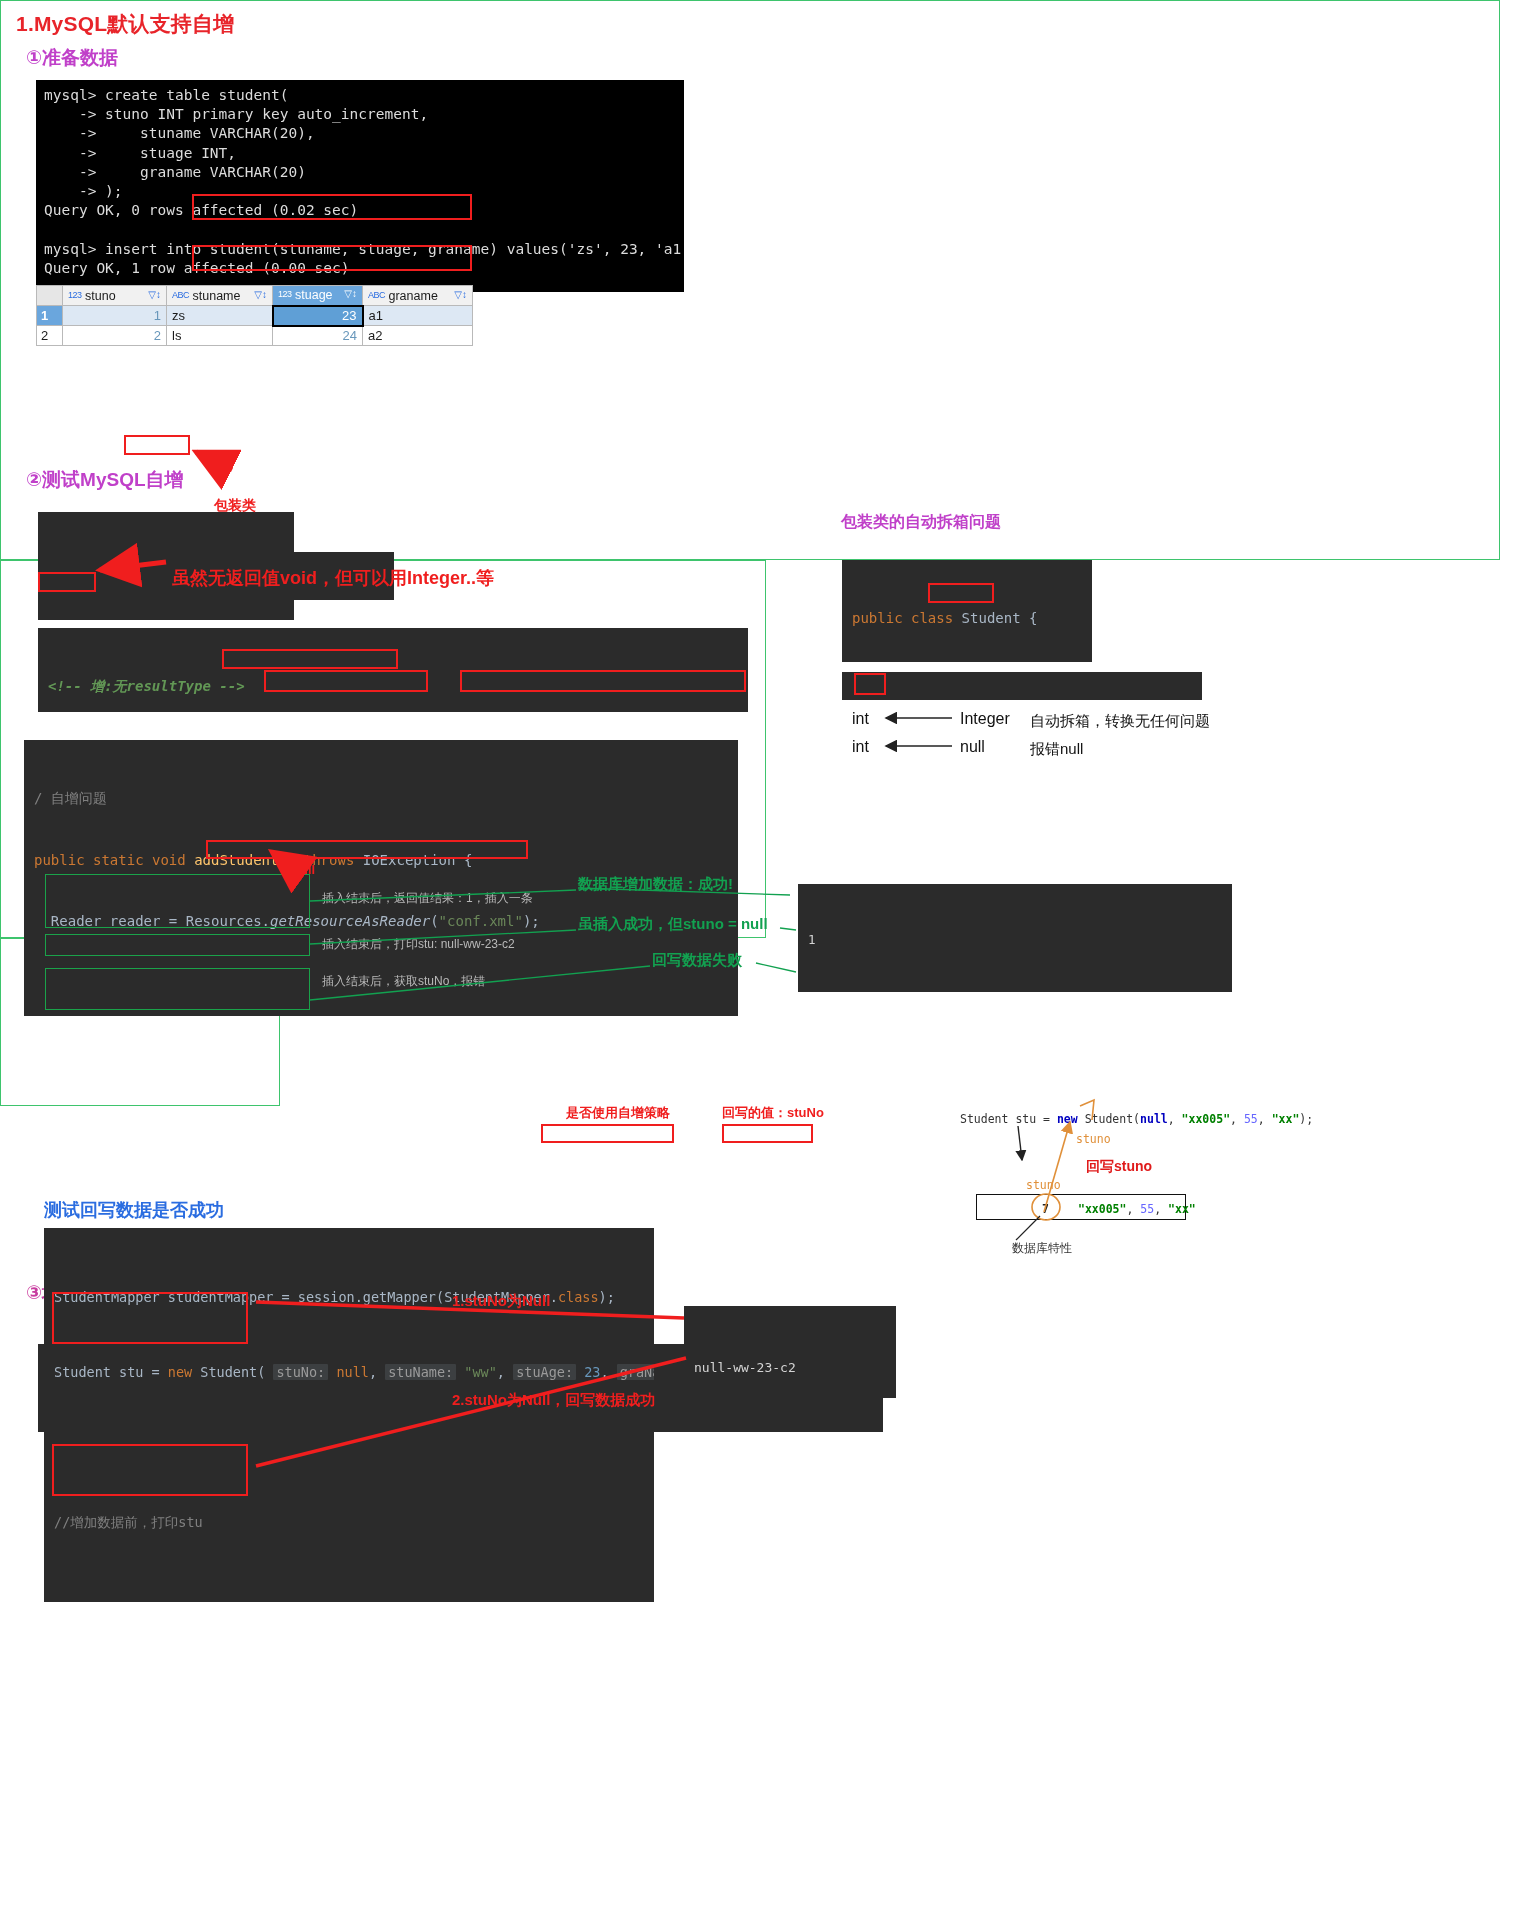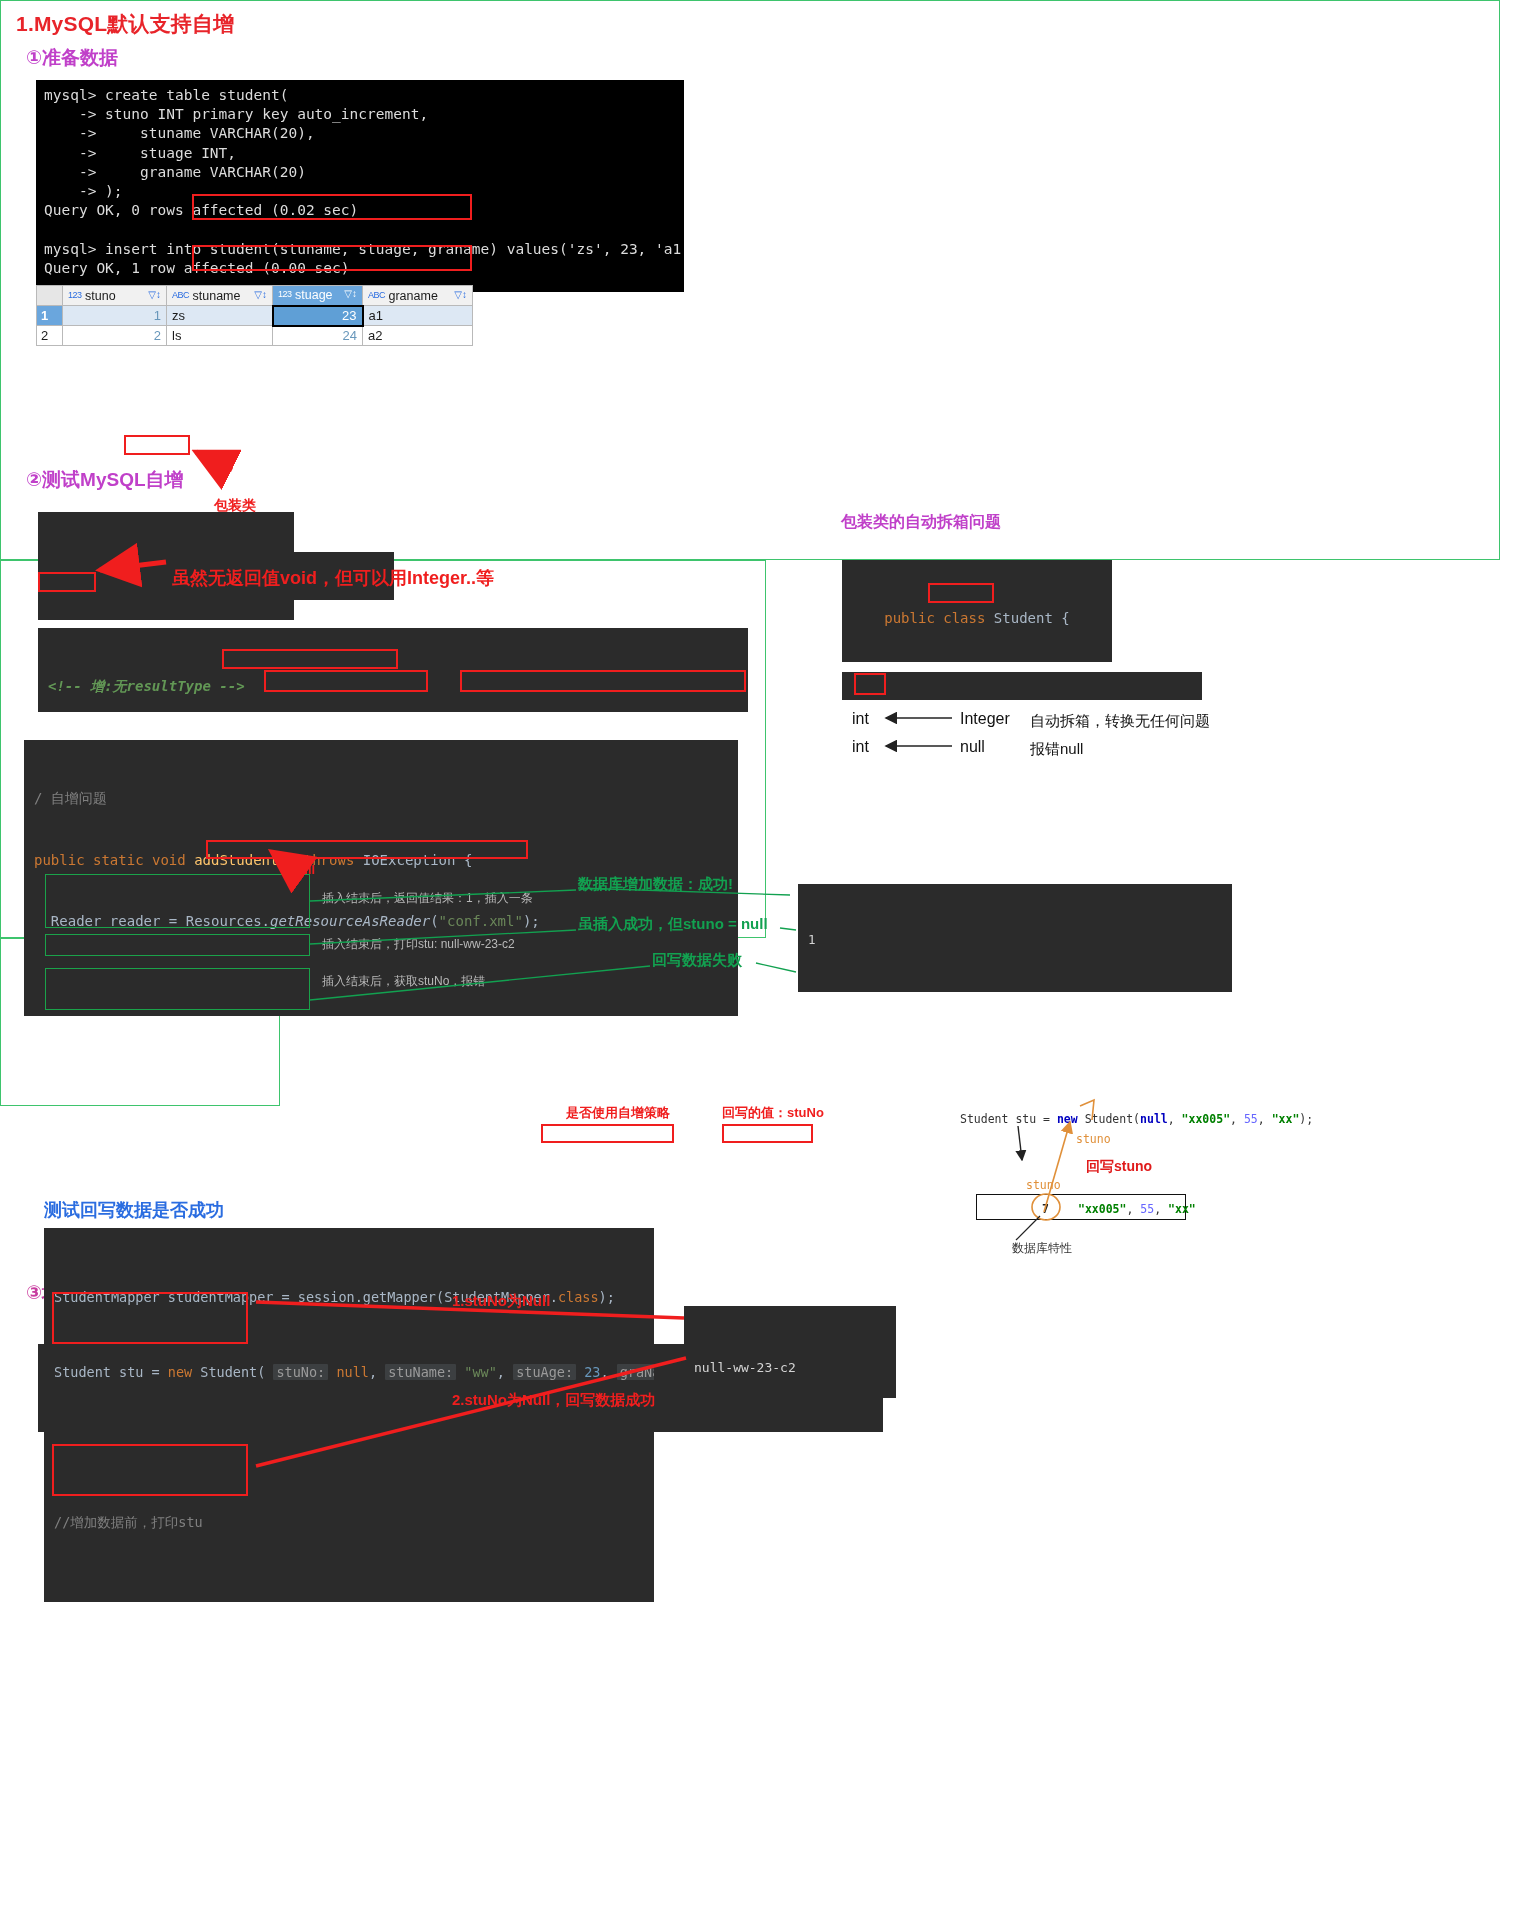--- a/index.html
+++ b/index.html
@@ -270,21 +270,21 @@
   <div class="code idea" style="left:798px; top:884px; width:434px; height:108px; font-size:12.5px; line-height:19.5px;">
     <span class="ln wht">1</span>
     <span class="ln wht">null-ww-23-c2</span>
     
     
     
   </div>
 
   <div class="h3-title magenta" style="left:841px; top:512px; font-size:16px;">包装类的自动拆箱问题</div>
 
-  <div class="code idea" style="left:842px; top:560px; width:270px; height:102px;text-align:center;">
+  <div class="code idea" style="left:842px; top:560px; width:250px; height:102px;">
     <span class="ln"><span class="kw">public class</span> <span class="cls">Student</span> {</span>
     
     
     
     
   </div>
   <div class="redbox" style="left:928px; top:583px; width:66px; height:20px;"></div>
 
   <div class="code idea" style="left:842px; top:672px; width:360px; height:28px;">
     

